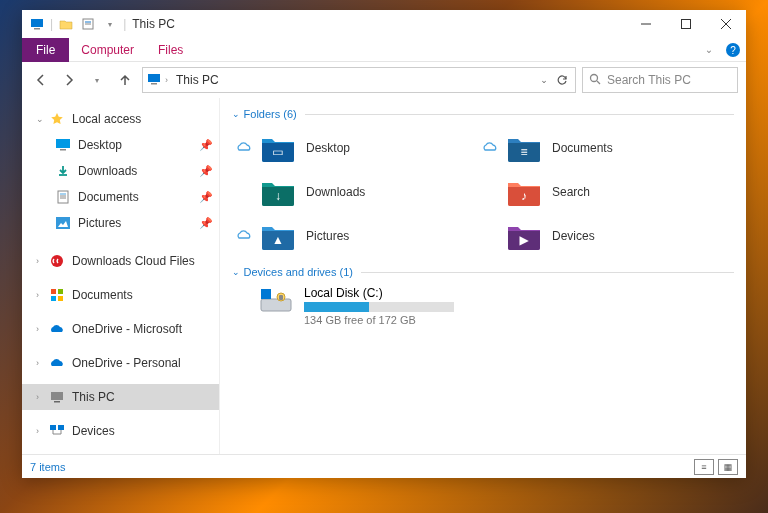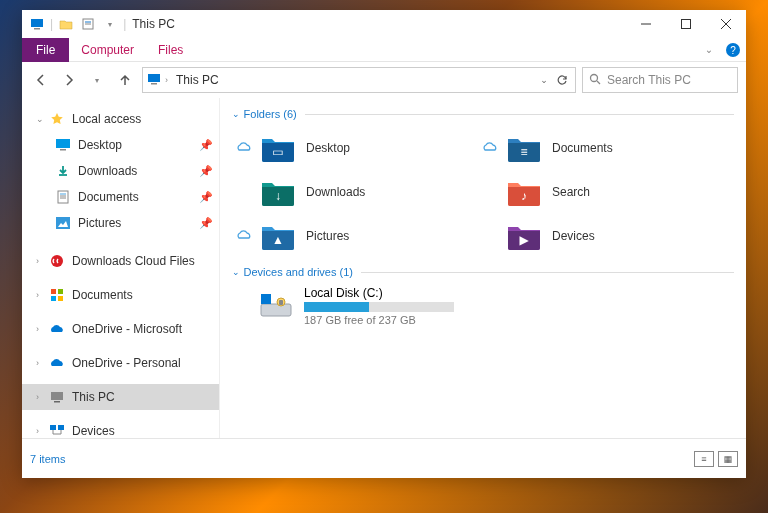--- a/index.html
+++ b/index.html
@@ -37,27 +37,27 @@
   .nav-item.sel { background: #d8d8d8; }
   .nav-item.spacer { height: 12px; }
   .content { flex: 1; overflow: auto; padding: 6px 0 0 0; }
   .group-h { display: flex; align-items: center; font-size: 11px; color: #1979ca; padding: 2px 12px; margin-top: 2px; }
   .group-h .gchev { font-size: 9px; margin-right: 4px; }
   .group-h .gline { flex: 1; height: 1px; background: #ddd; margin-left: 8px; }
   .folders { display: flex; flex-wrap: wrap; padding: 4px 0 4px 8px; }
   .folder { width: 246px; height: 44px; display: flex; align-items: center; padding-left: 8px; font-size: 12px; color: #333; }
   .folder .cloud { width: 18px; font-size: 13px; color: #4aa3e0; margin-right: 6px; }
   .folder .ficon { width: 36px; height: 32px; border-radius: 3px; margin-right: 10px; display: flex; align-items: center; justify-content: center; }
-  .drive { display: flex; align-items: center; padding: 6px 0 6px 38px; font-size: 12px; }
+  .drive { display: flex; align-items: flex-start; padding: 6px 0 6px 38px; font-size: 12px; }
   .drive .dicon { width: 36px; height: 30px; margin-right: 10px; display: flex; align-items: center; justify-content: center; }
   .drive .dinfo { display: flex; flex-direction: column; gap: 2px; }
   .drive .bar { width: 150px; height: 10px; background: #e0e0e0; position: relative; }
   .drive .bar .fill { position: absolute; left: 0; top: 0; height: 100%; background: #26a0da; }
   .drive .free { color: #777; font-size: 11px; }
-  .statusbar { height: 40px; border-top: 1px solid #e5e5e5; display: flex; align-items: center; padding: 4px 8px; font-size: 11px; color: #1979ca; }
+  .statusbar { height: 24px; border-top: 1px solid #e5e5e5; display: flex; align-items: center; padding: 4px 8px; font-size: 11px; color: #1979ca; }
   .statusbar .stspacer { flex: 1; }
   .statusbar .view { width: 20px; height: 16px; border: 1px solid #888; margin-left: 4px; display: flex; align-items: center; justify-content: center; font-size: 9px; color: #555; }
 </style>
 </head>
 <body>
 
 <div class="window">
 
   <div class="titlebar">
     <span class="icon">
@@ -376,21 +376,21 @@
               <rect x="2" y="2" width="10" height="10" fill="#0078d4"></rect>
               <circle cx="22" cy="10" r="4" fill="#ffd768" stroke="#c9a034"></circle>
               <rect x="20" y="8" width="4" height="5" fill="#888" rx="1"></rect>
             </svg>
         </div>
         <div class="dinfo">
           <span>Local Disk (C:)</span>
           <div class="bar">
               <div class="fill" id="drive-fill" style="width: 43%;"></div>
             </div>
-          <span class="free">187 GB free of 237 GB</span>
+          <span class="free">134 GB free of 172 GB</span>
         </div>
       </div>
     </div>
   </div>
 
   <div class="statusbar">
     <span>7 items</span>
     <span class="stspacer"></span>
     <span class="view">≡</span>
     <span class="view">▦</span>

